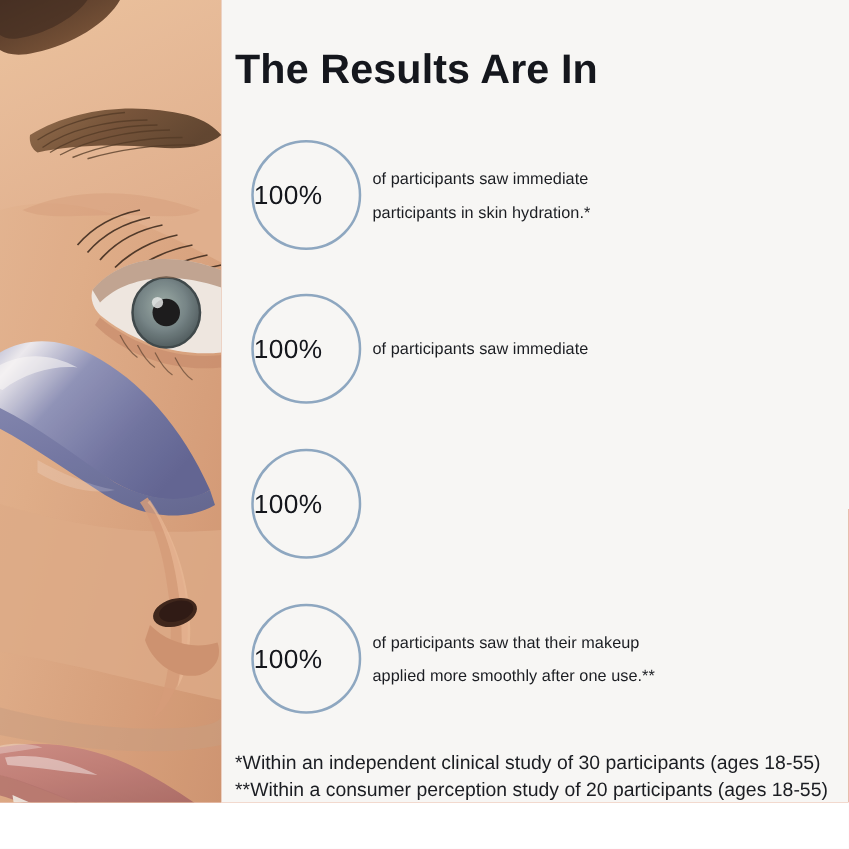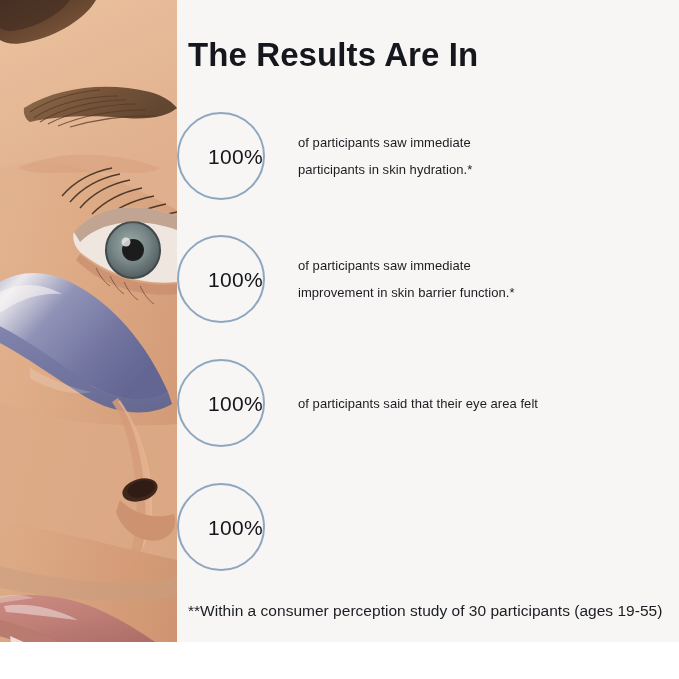--- a/index.html
+++ b/index.html
@@ -73,30 +73,30 @@
     display: flex;
     align-items: center;
   }
   .stat-row.r0 { top: 8px; }
   .stat-row.r1 { top: 131px; }
   .stat-row.r2 { top: 255px; }
   .stat-row.r3 { top: 379px; }
 
   .badge {
     position: absolute;
-    left: 0;
+    left: 24px;
     top: 0;
     width: 88px;
     height: 88px;
     border-radius: 50%;
     border: 2.5px solid #8ea7c0;
     box-sizing: border-box;
     display: flex;
     align-items: center;
-    justify-content: flex-end;
+    justify-content: flex-start;
     background: transparent;
   }
 
   .badge-value {
     font-size: 21px;
     font-weight: 400;
     letter-spacing: 0.3px;
     color: #14161c;
     line-height: 1;
   }
@@ -289,39 +289,42 @@
           <span class="line">participants in skin hydration.*</span>
         </div>
       </div>
 
       <div class="stat-row r1">
         <div class="badge">
           <span class="badge-value">100%</span>
         </div>
         <div class="stat-text">
           <span class="line">of participants saw immediate</span>
-          <span class="line">improvement in skin barrier function.*</span>
         </div>
       </div>
 
       <div class="stat-row r2">
         <div class="badge">
           <span class="badge-value">100%</span>
         </div>
         <div class="stat-text">
-          <span class="line">of participants said that their eye area felt</span>
         </div>
       </div>
 
       <div class="stat-row r3">
         <div class="badge">
           <span class="badge-value">100%</span>
         </div>
+        <div class="stat-text">
+          <span class="line">of participants saw that their makeup</span>
+          <span class="line">applied more smoothly after one use.**</span>
+        </div>
       </div>
 
     </div>
 
     <div class="footnotes">
-      <span class="footnote">**Within a consumer perception study of 30 participants (ages 19-55)</span>
+      <span class="footnote">*Within an independent clinical study of 30 participants (ages 18-55)</span>
+      <span class="footnote">**Within a consumer perception study of 20 participants (ages 18-55)</span>
     </div>
 
   </div>
 </div>
 
 </body></html>

